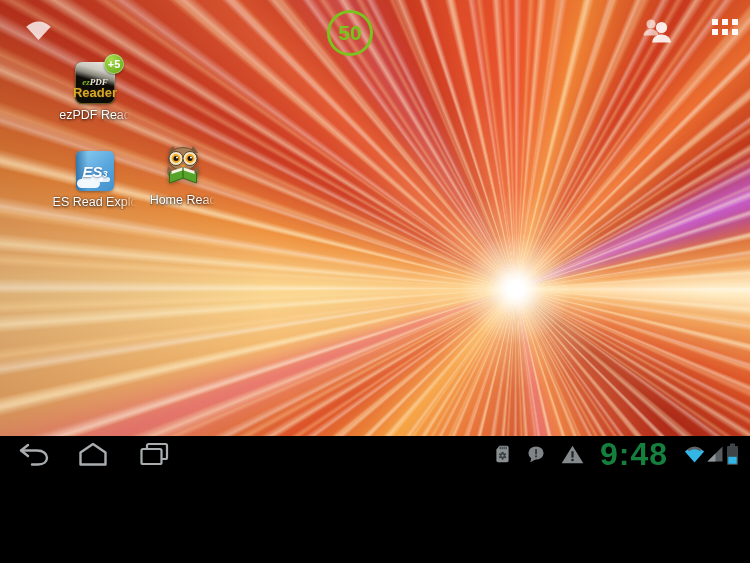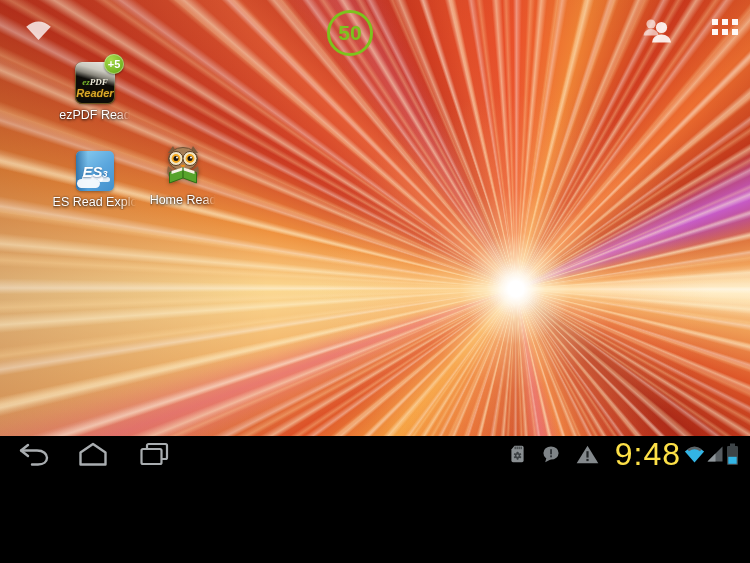--- a/index.html
+++ b/index.html
@@ -79,22 +79,22 @@
     padding-bottom:5px;box-sizing:border-box;
   }
   .ic-ezpdf .fold{
     position:absolute;inset:0;border-radius:7px;
     background:linear-gradient(196deg,#f4f3ee 4%,#d4d2c8 24%,#8e8b80 36%,rgba(20,18,12,0) 47%);
     opacity:.95;
   }
   .ic-ezpdf .l1{position:relative;font-size:9px;line-height:10px;font-style:italic;font-weight:700;font-family:Liberation Serif, serif;}
   .ic-ezpdf .l1 .acc{color:#7ab52b;}
   .ic-ezpdf .l1 .rest{color:#ece9da;}
-  .ic-ezpdf .l2{position:relative;font-size:11px;line-height:12px;font-weight:700;color:#d8a728;
-    text-shadow:0 0 2px rgba(120,80,0,.6);font-style:italic;}
+  .ic-ezpdf .l2{position:relative;font-size:13px;line-height:12px;font-weight:700;color:#d8a728;
+    text-shadow:0 0 2px rgba(120,80,0,.6);}
   .badge{
     position:absolute;top:-8px;right:-9px;width:20px;height:20px;border-radius:50%;
     background:radial-gradient(circle at 35% 28%,#a9dc4d,#6fae1d 75%);
     color:#fff;font-size:11px;font-weight:700;line-height:20px;text-align:center;
     box-shadow:0 1px 2px rgba(0,0,0,.45),inset 0 0 0 1px rgba(255,255,255,.35);
   }
   
   .ic-es{
     position:relative;width:38px;height:40px;border-radius:5px;overflow:hidden;
     background:linear-gradient(140deg,#8ed0f2 0%,#5aa6dd 55%,#4390cc 100%);
@@ -126,22 +126,22 @@
   .nav-btn{display:flex;align-items:center;justify-content:center;height:100%;}
   .nav-back{margin-left:16px;width:34px;}
   .nav-home{margin-left:26px;width:34px;}
   .nav-recents{margin-left:28px;width:32px;}
   .status-right{
     position:absolute;right:11px;top:0;height:36px;
     display:flex;align-items:center;
   }
   .tray-ic{display:flex;align-items:center;}
   .clock{
-    color:#fde047;font-size:32px;line-height:36px;font-weight:400;letter-spacing:1px;
-    margin:0 3px 0 8px;
+    color:#15803d;font-size:32px;line-height:36px;font-weight:700;letter-spacing:1px;
+    margin:0 16px 0 8px;
   }
 </style>
 </head>
 <body>
 
 <div class="screen">
 
   <div class="wallpaper"></div>
 
   <div class="wifi-top">

